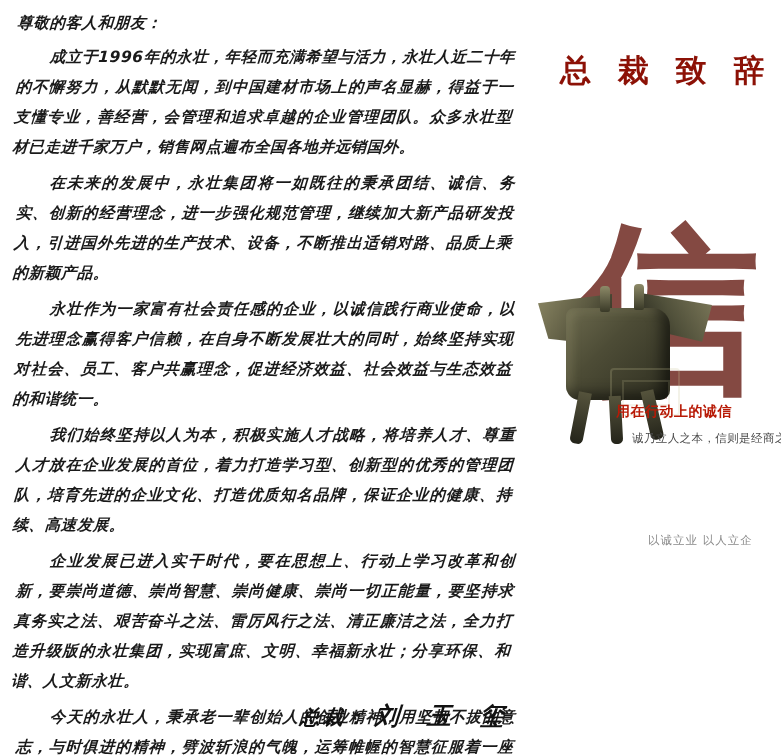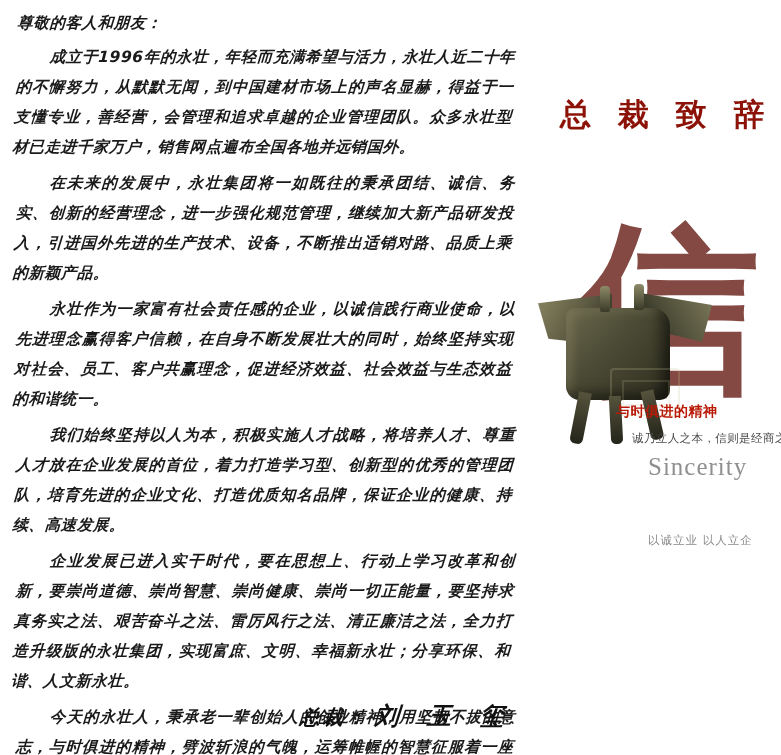--- a/index.html
+++ b/index.html
@@ -67,21 +67,20 @@
     margin-left: 6px;
   }
 
   
   .title-block {
     position: absolute;
     left: 560px;
     top: 50px;
     width: 210px;
     text-align: center;
-    margin-top: 44px;
   }
   .title-block .title {
     font-family: "DejaVu Sans", sans-serif;
     font-size: 31px;
     font-weight: 700;
     color: #8c1106;
     letter-spacing: 8px;
     white-space: nowrap;
   }
 
@@ -258,19 +257,18 @@
       <div class="body">
         <div class="deco"></div>
       </div>
       <div class="post1"></div>
       <div class="post2"></div>
       <div class="leg1"></div>
       <div class="leg2"></div>
       <div class="leg3"></div>
     </div>
 
-    <div class="caption-red">与时俱进的精神</div>
+    <div class="caption-red">用在行动上的诚信</div>
     <div class="caption-gray">诚乃立人之本，信则是经商之魂。</div>
-    <div class="caption-en">Sincerity</div>
     <div class="caption-sub">以诚立业 以人立企</div>
   </div>
 
 </div>
 
 </body></html>

